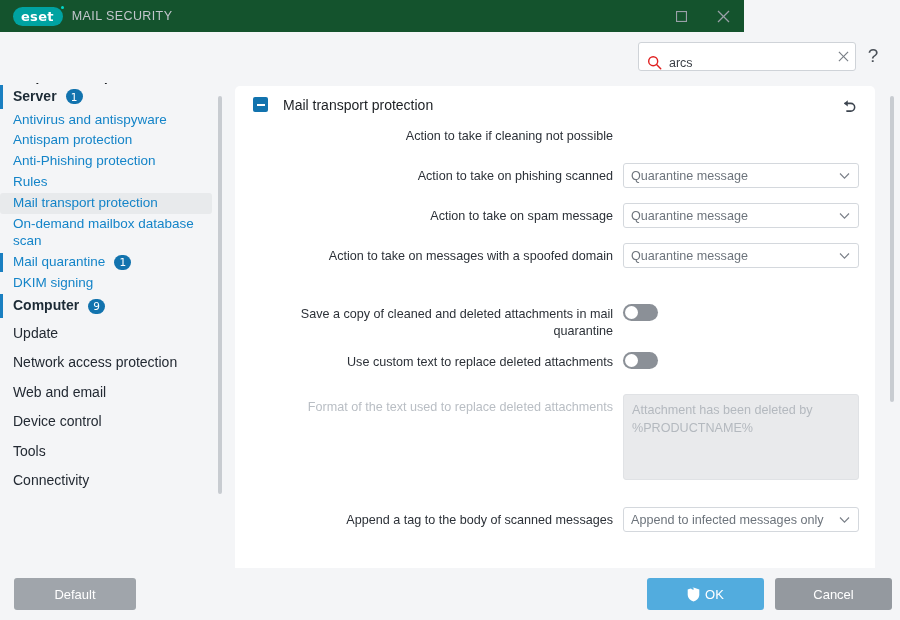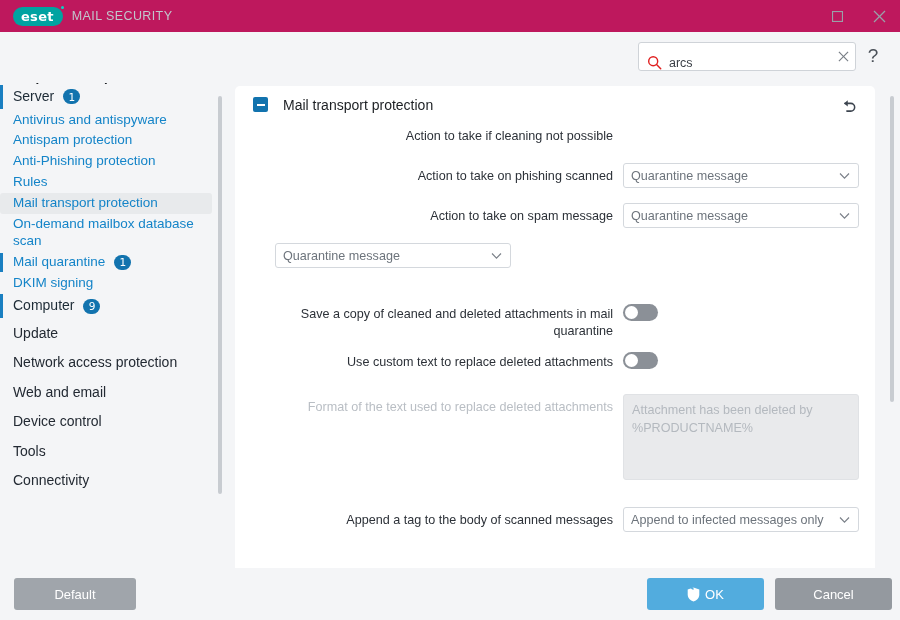--- a/index.html
+++ b/index.html
@@ -17,22 +17,22 @@
     width: 900px;
     height: 620px;
     background: #f4f5f7;
     overflow: hidden;
   }
 
   
   .titlebar {
     position: absolute;
     top: 0; left: 0;
-    width: 900px; height: 32px;
-    background: #be185d;
+    width: 744px; height: 32px;
+    background: #14532d;
     display: flex;
     align-items: center;
   }
   .logo-wrap {
     display: flex;
     align-items: center;
     margin-left: 13px;
     gap: 9px;
   }
   .eset-logo {
@@ -168,21 +168,21 @@
     padding: 0 4px;
     border-radius: 8px;
     background: #1273ae;
     color: #ffffff;
     font-size: 10.5px;
     line-height: 1;
     margin-left: 9px;
     font-family: "DejaVu Sans", sans-serif;
   }
   .group-item { padding: 4px 10px 4px 13px; }
-  .group-item .nav-label { color: #1c2a35; font-size: 14px; }
+  .group-item .nav-label { color: #1c2a35; font-size: 14px; font-weight: bold; }
   .sub-item { padding: 2px 10px 2px 13px; }
   .sub-item .nav-label { color: #1484c8; }
   .sub-item.selected {
     background: #e8eaec;
     border-radius: 3px;
     margin-right: 12px;
   }
   .plain-item { padding: 6px 10px 6px 13px; }
   .plain-item .nav-label { color: #232a33; font-size: 14px; }
 
@@ -516,20 +516,21 @@
               <svg class="chev" width="11" height="7" viewBox="0 0 11 7">
                 <path d="M1 1 L5.5 5.6 L10 1" fill="none" stroke="#7b8189" stroke-width="1.2"></path>
               </svg>
             </div>
           </div>
         </div>
 
         <div class="spacer-sm"></div>
 
         <div class="row">
+          <div class="row-label">Action to take on messages with a spoofed domain</div>
           <div class="row-ctrl">
             <div class="sel">
               <span class="val">Quarantine message</span>
               <svg class="chev" width="11" height="7" viewBox="0 0 11 7">
                 <path d="M1 1 L5.5 5.6 L10 1" fill="none" stroke="#7b8189" stroke-width="1.2"></path>
               </svg>
             </div>
           </div>
         </div>
 

